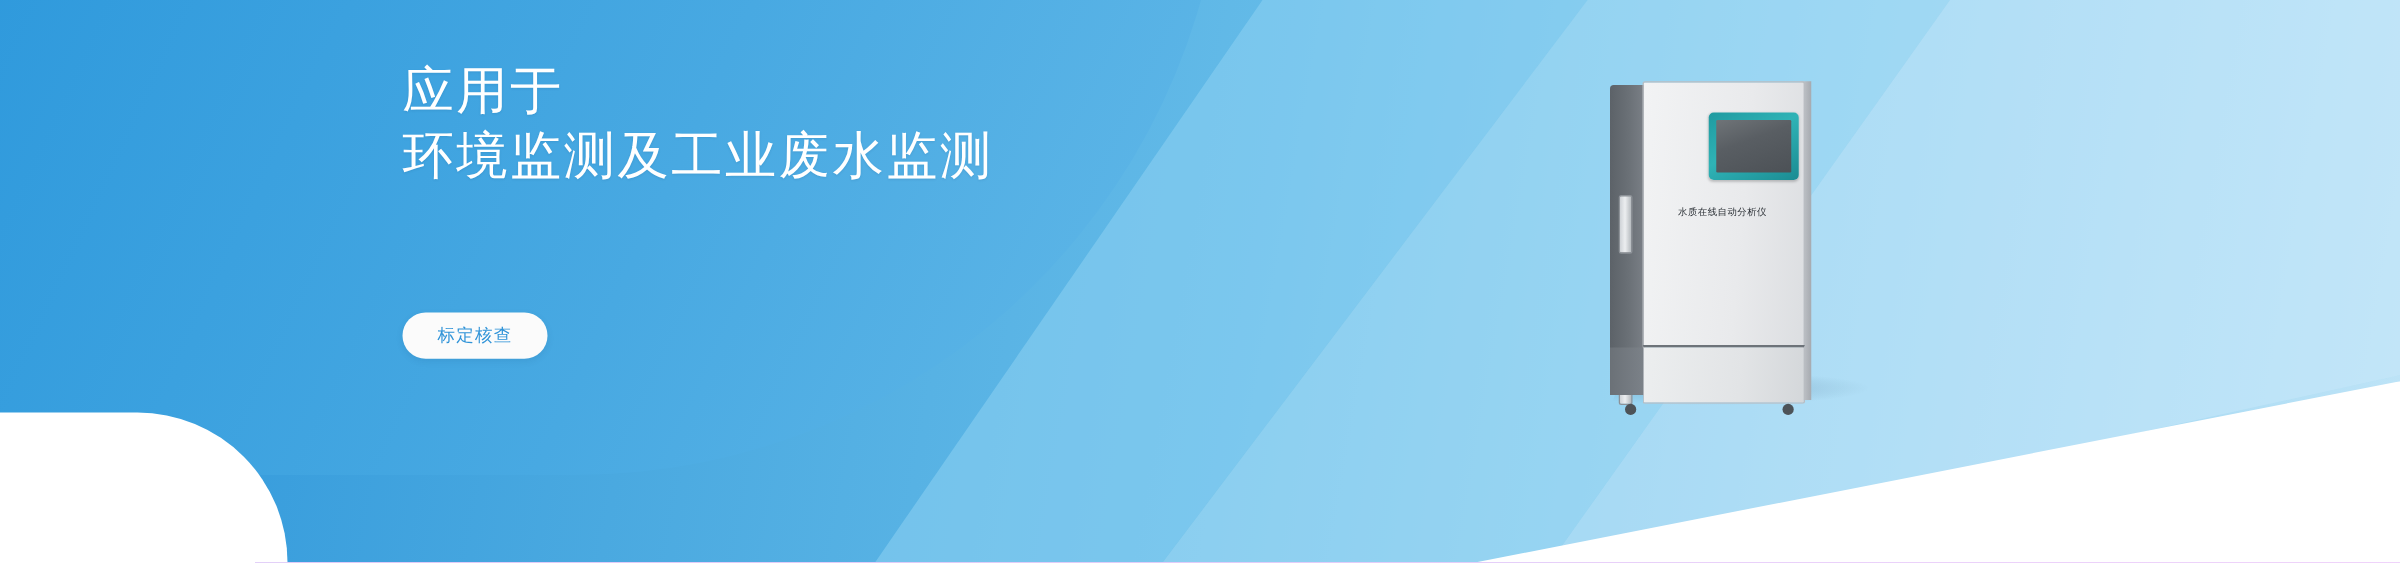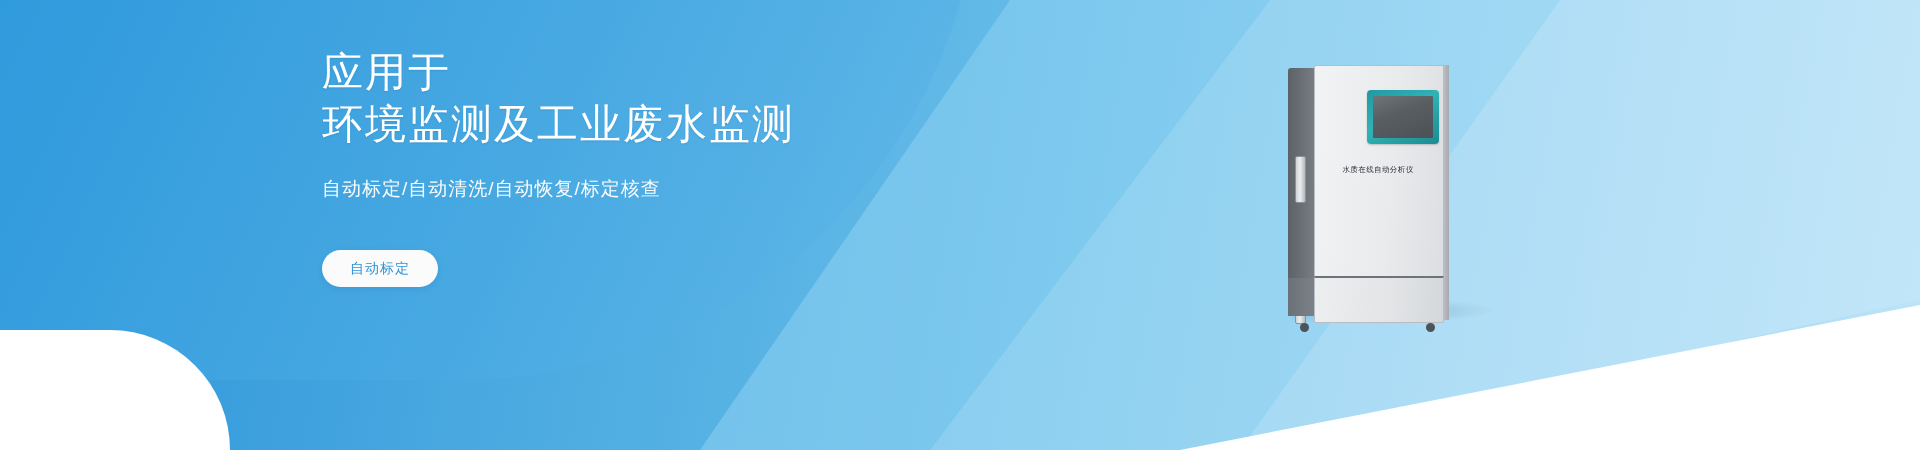--- a/index.html
+++ b/index.html
@@ -137,24 +137,23 @@
   <div class="wedge-a"></div>
   <div class="wedge-b"></div>
   <div class="wedge-c"></div>
   <div class="white-diag"></div>
   <div class="left-blob"></div>
   <div class="bl-white"></div>
 
   <div class="copy">
     <div class="headline">应用于
 环境监测及工业废水监测</div>
-    <div class="subtitle">自动标定/自动清洗/自动恢复/标定核查</div>
   </div>
 
-  <button class="cta">自动标定</button>
+  <button class="cta">标定核查</button>
 
   <div class="product">
     <div class="cab-shadow"></div>
     <div class="cab-side">
       <div class="handle"></div>
       <div class="handle-lower"></div>
     </div>
     <div class="cab-side-lower"></div>
     <div class="cab-edge"></div>
     <div class="cab-front">

